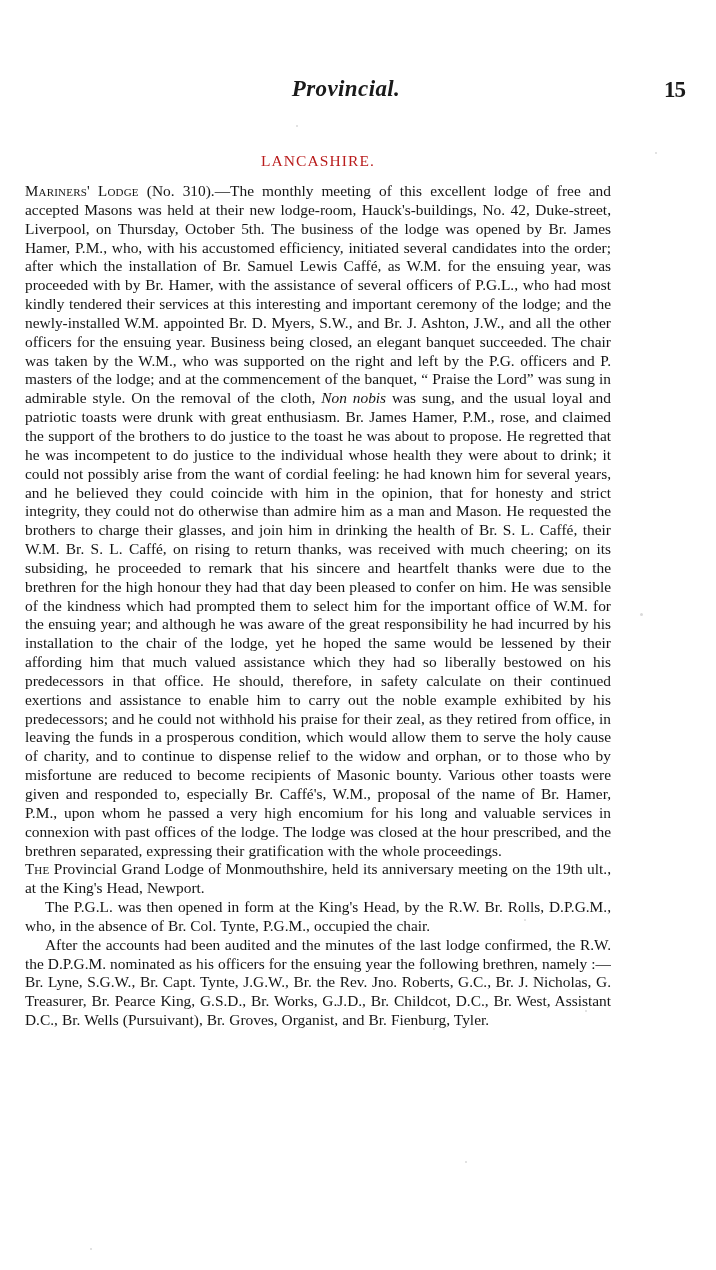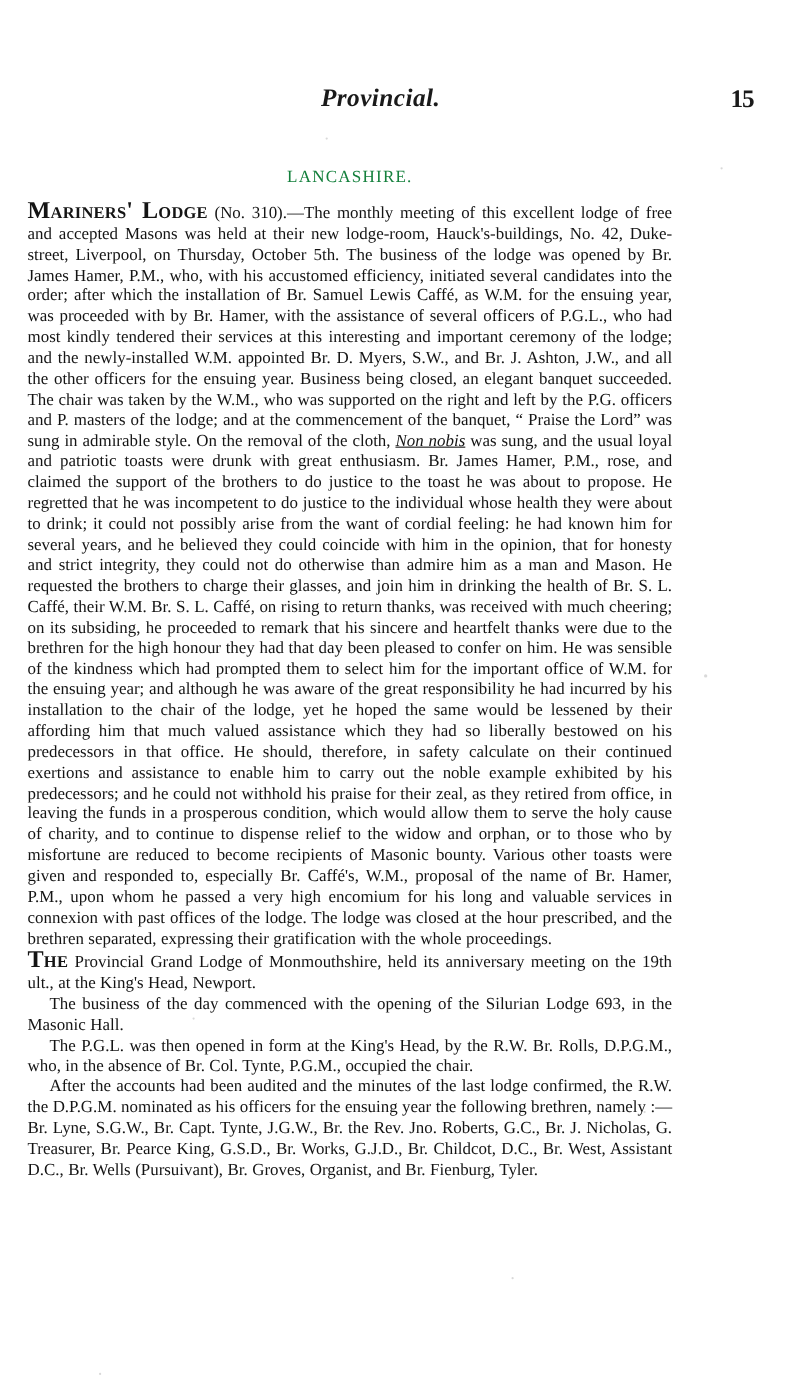--- a/index.html
+++ b/index.html
@@ -58,21 +58,21 @@
     left: 25px;
     width: 586px;
   }
 
   .section-heading {
     text-align: center;
     font-size: 15.5px;
     letter-spacing: 1.1px;
     font-weight: 400;
     margin: 0 0 12px 0;
-    color: #15803d;
+    color: #b91c1c;
   }
 
   .section-heading.second {
     margin-top: 26px;
     margin-bottom: 11px;
   }
 
   p.body {
     margin: 0;
     font-size: 15.4px;
@@ -87,28 +87,26 @@
   p.body.indent {
     text-indent: 20px;
   }
 
   p.body.hang {
     text-indent: 0;
   }
 
   .sc {
     font-variant: small-caps;
-    font-size: 22px;
+    font-size: 15px;
     letter-spacing: 0.2px;
-    font-weight: bold;
   }
 
   .it {
     font-style: italic;
-    text-decoration: underline;
   }
 
   
   .speck {
     position: absolute;
     background: #b9b9b9;
     border-radius: 50%;
     opacity: 0.55;
     pointer-events: none;
   }
@@ -125,21 +123,20 @@
 
   <div class="column">
 
     <h2 class="section-heading">LANCASHIRE.</h2>
 
     <p class="body hang"><span class="sc">Mariners' Lodge</span><span> (No. 310).—The monthly meeting of this excellent lodge of free and accepted Masons was held at their new lodge-room, Hauck's-buildings, No. 42, Duke-street, Liverpool, on Thursday, October 5th. The business of the lodge was opened by Br. James Hamer, P.M., who, with his accustomed efficiency, initiated several candidates into the order; after which the installation of Br. Samuel Lewis Caffé, as W.M. for the ensuing year, was proceeded with by Br. Hamer, with the assistance of several officers of P.G.L., who had most kindly tendered their services at this interesting and important ceremony of the lodge; and the newly-installed W.M. appointed Br. D. Myers, S.W., and Br. J. Ashton, J.W., and all the other officers for the ensuing year. Business being closed, an elegant banquet succeeded. The chair was taken by the W.M., who was supported on the right and left by the P.G. officers and P. masters of the lodge; and at the commencement of the banquet, “ Praise the Lord” was sung in admirable style. On the removal of the cloth, </span><span class="it">Non nobis</span><span> was sung, and the usual loyal and patriotic toasts were drunk with great enthusiasm. Br. James Hamer, P.M., rose, and claimed the support of the brothers to do justice to the toast he was about to propose. He regretted that he was incompetent to do justice to the individual whose health they were about to drink; it could not possibly arise from the want of cordial feeling: he had known him for several years, and he believed they could coincide with him in the opinion, that for honesty and strict integrity, they could not do otherwise than admire him as a man and Mason. He requested the brothers to charge their glasses, and join him in drinking the health of Br. S. L. Caffé, their W.M. Br. S. L. Caffé, on rising to return thanks, was received with much cheering; on its subsiding, he proceeded to remark that his sincere and heartfelt thanks were due to the brethren for the high honour they had that day been pleased to confer on him. He was sensible of the kindness which had prompted them to select him for the important office of W.M. for the ensuing year; and although he was aware of the great responsibility he had incurred by his installation to the chair of the lodge, yet he hoped the same would be lessened by their affording him that much valued assistance which they had so liberally bestowed on his predecessors in that office. He should, therefore, in safety calculate on their continued exertions and assistance to enable him to carry out the noble example exhibited by his predecessors; and he could not withhold his praise for their zeal, as they retired from office, in leaving the funds in a prosperous condition, which would allow them to serve the holy cause of charity, and to continue to dispense relief to the widow and orphan, or to those who by misfortune are reduced to become recipients of Masonic bounty. Various other toasts were given and responded to, especially Br. Caffé's, W.M., proposal of the name of Br. Hamer, P.M., upon whom he passed a very high encomium for his long and valuable services in connexion with past offices of the lodge. The lodge was closed at the hour prescribed, and the brethren separated, expressing their gratification with the whole proceedings.</span></p>
 
 
     <p class="body hang"><span class="sc">The</span><span> Provincial Grand Lodge of Monmouthshire, held its anniversary meeting on the 19th ult., at the King's Head, Newport.</span></p>
 
-    <p class="body indent">The business of the day commenced with the opening of the Silurian Lodge 693, in the Masonic Hall.</p>
 
     <p class="body indent">The P.G.L. was then opened in form at the King's Head, by the R.W. Br. Rolls, D.P.G.M., who, in the absence of Br. Col. Tynte, P.G.M., occupied the chair.</p>
 
     <p class="body indent">After the accounts had been audited and the minutes of the last lodge confirmed, the R.W. the D.P.G.M. nominated as his officers for the ensuing year the following brethren, namely :—Br. Lyne, S.G.W., Br. Capt. Tynte, J.G.W., Br. the Rev. Jno. Roberts, G.C., Br. J. Nicholas, G. Treasurer, Br. Pearce King, G.S.D., Br. Works, G.J.D., Br. Childcot, D.C., Br. West, Assistant D.C., Br. Wells (Pursuivant), Br. Groves, Organist, and Br. Fienburg, Tyler.</p>
 
   </div>
 
   <div class="speck" style="left:296px;top:125px;width:2px;height:2px;"></div>
   <div class="speck" style="left:655px;top:152px;width:2px;height:2px;"></div>
   <div class="speck" style="left:640px;top:613px;width:3px;height:3px;"></div>

